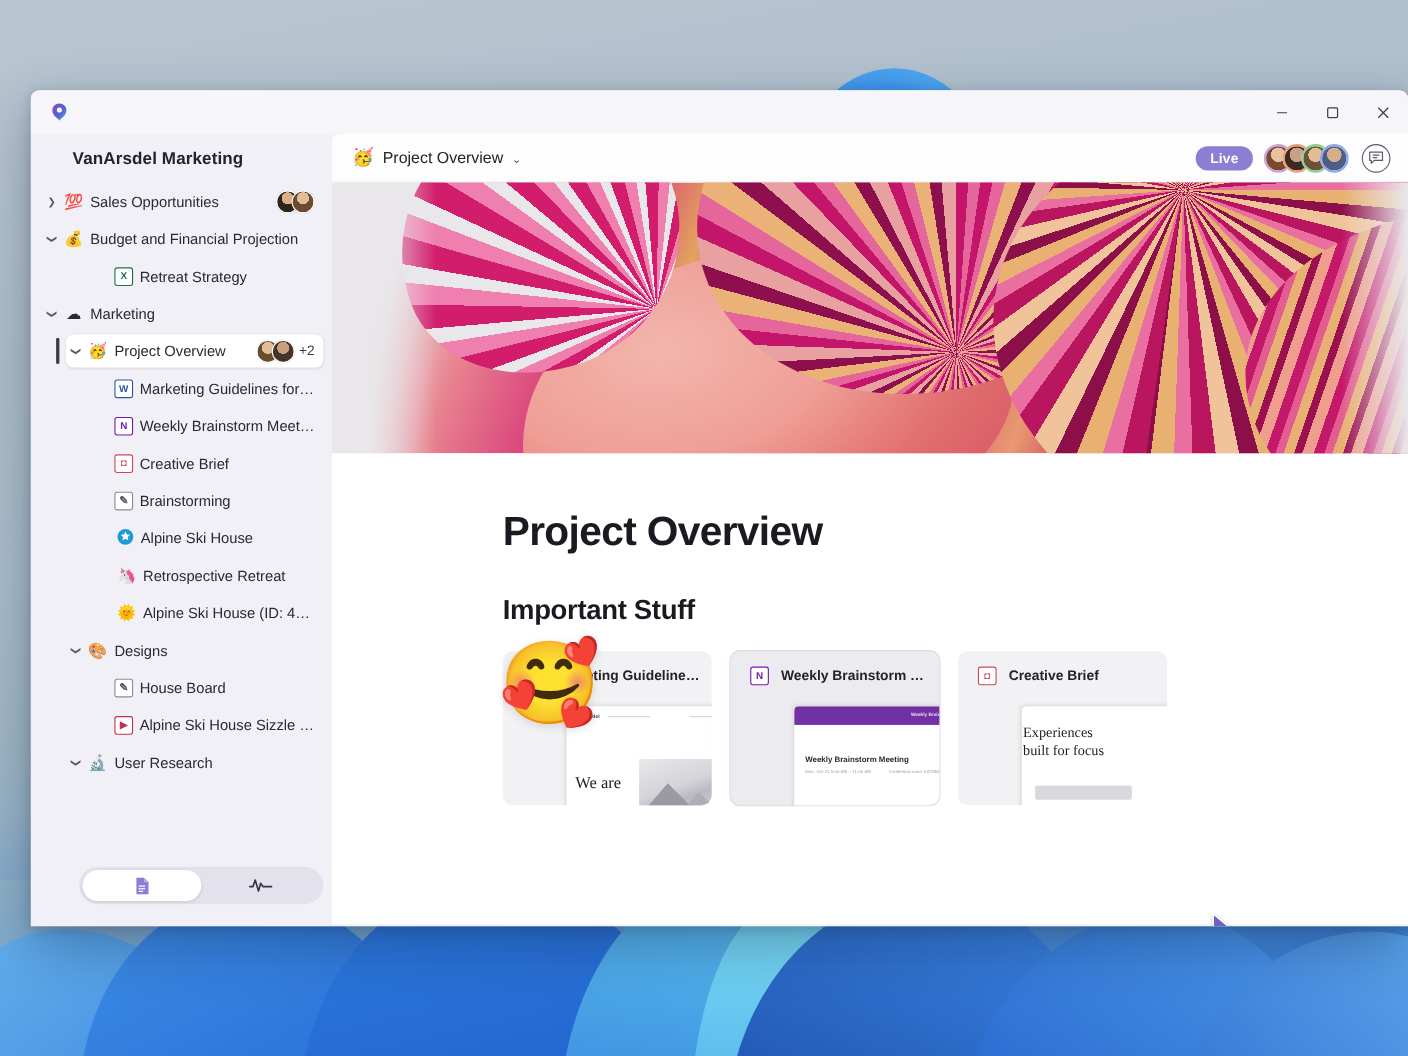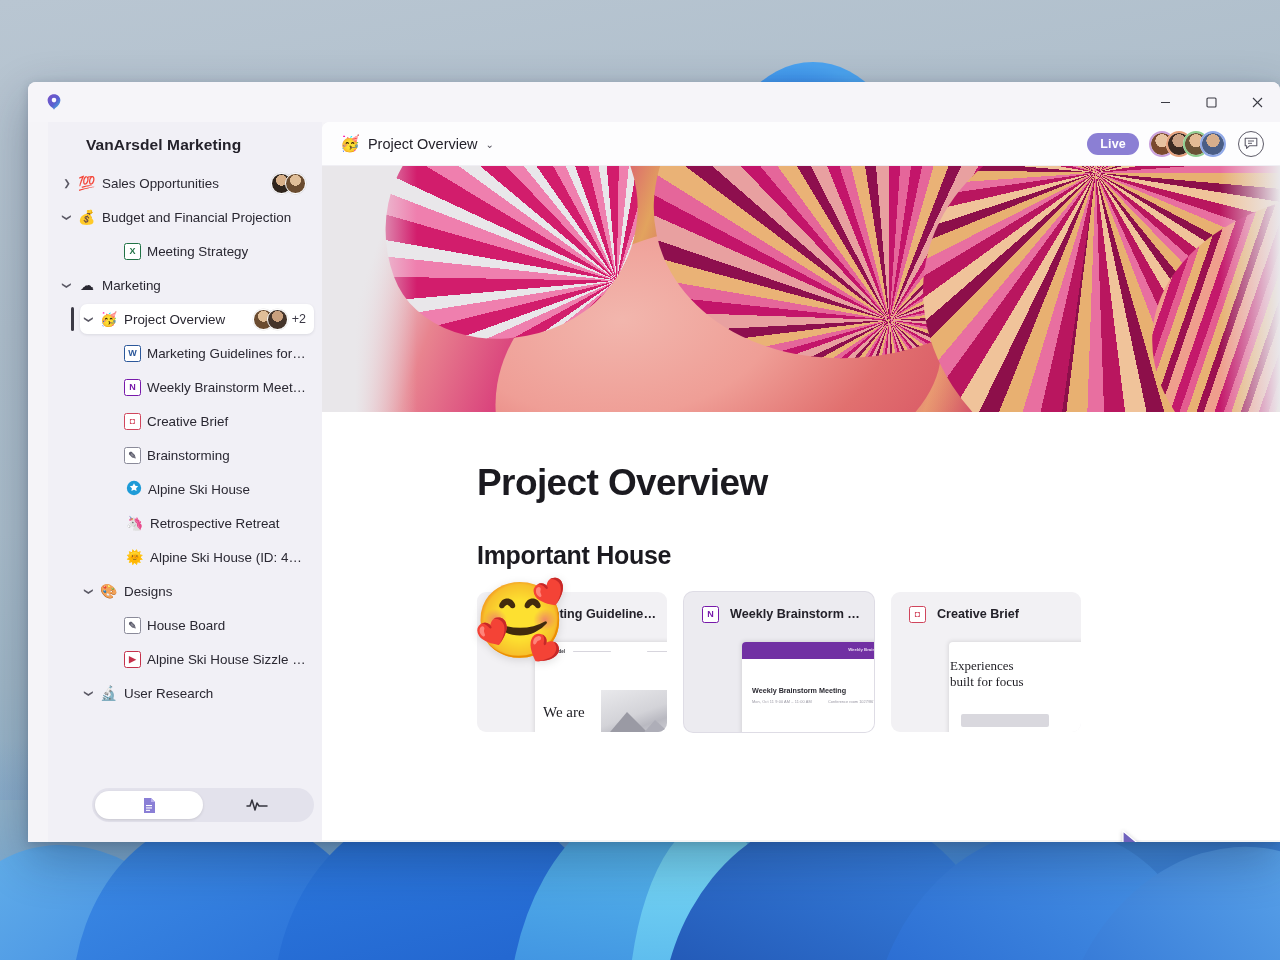--- a/index.html
+++ b/index.html
@@ -85,21 +85,20 @@
   
   #win-body { flex: 1 1 auto; display: flex; min-height: 0; }
 
   
   #sidebar {
     width: 274px; flex: 0 0 274px;
     background: #f1f0f6;
     position: relative;
     display: flex; flex-direction: column;
     padding-left: 10px;
-    margin-left: 20px;
   }
   #workspace-title {
     font-size: 15.5px; font-weight: 700; color: #24222b;
     padding: 14px 0 10px 28px; letter-spacing: .1px;
   }
   #nav-tree { flex: 1 1 auto; overflow: hidden; padding-right: 8px; }
 
   .nav-row {
     display: flex; align-items: center;
     height: 30px;
@@ -403,21 +402,21 @@
               </span>
             </div>
             <div class="nav-row lvl0">
               <span class="chev down"></span>
               <span class="nav-emoji">💰</span>
               <span class="nav-label">Budget and Financial Projection</span>
             </div>
             <div class="nav-row lvl2">
               <span class="chev blank"></span>
               <span class="ficon excel">X</span>
-              <span class="nav-label">Meeting Strategy</span>
+              <span class="nav-label">Retreat Strategy</span>
             </div>
             <div class="nav-row lvl0">
               <span class="chev down"></span>
               <span class="nav-emoji">☁</span>
               <span class="nav-label">Marketing</span>
             </div>
             <div class="nav-row lvl1 selected">
               <span class="chev down"></span>
               <span class="nav-emoji">🥳</span>
               <span class="nav-label">Project Overview</span>
@@ -538,21 +537,21 @@
           <div class="swirl" id="sw4"></div>
           <div class="swirl" id="sw5"></div>
           <div id="hero-left-fade"></div>
           <div id="hero-right-fade"></div>
         </div>
 
         <div id="doc-body">
           <div id="hero-emoji">🥰</div>
 
           <h1 id="page-title">Project Overview</h1>
-          <h2 id="section-head">Important House</h2>
+          <h2 id="section-head">Important Stuff</h2>
 
           <div id="cards">
 
             <div class="card">
               <div class="card-head">
                 <span class="ficon word">W</span>
                 <span class="card-title">Marketing Guidelines f…</span>
               </div>
               <div class="card-thumb">
                 <div class="t1-brand">VanArsdel</div>

